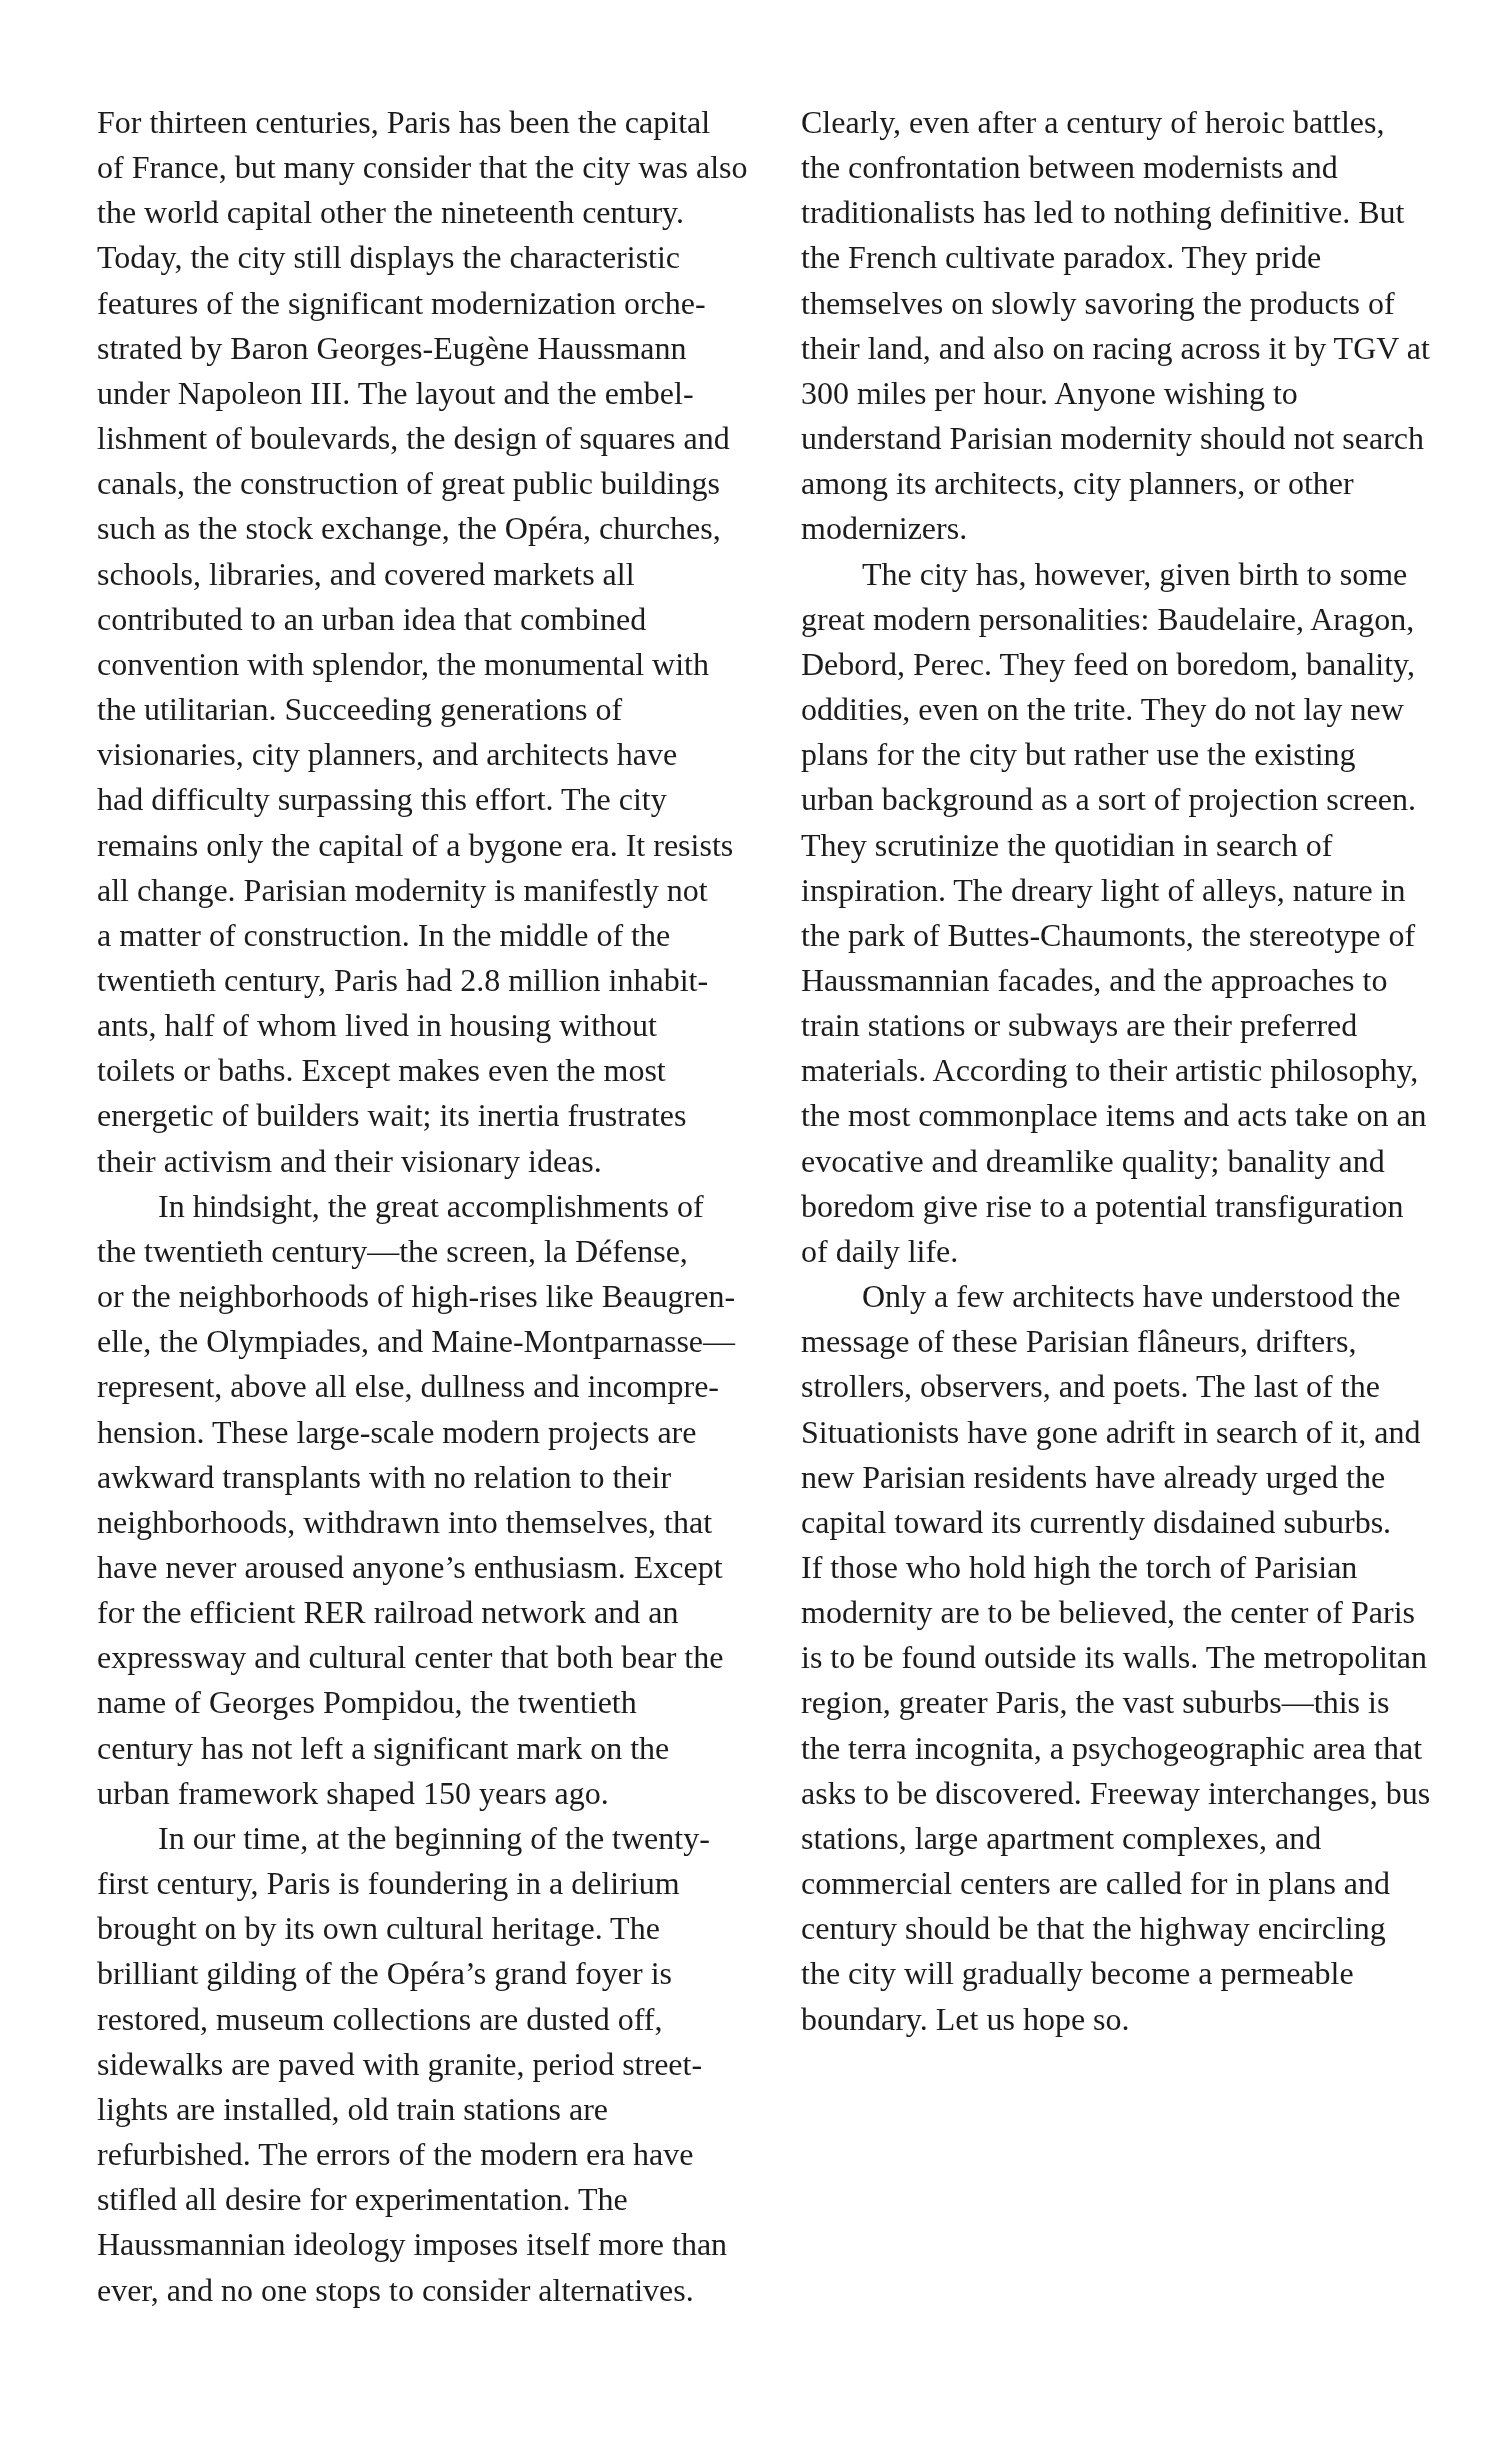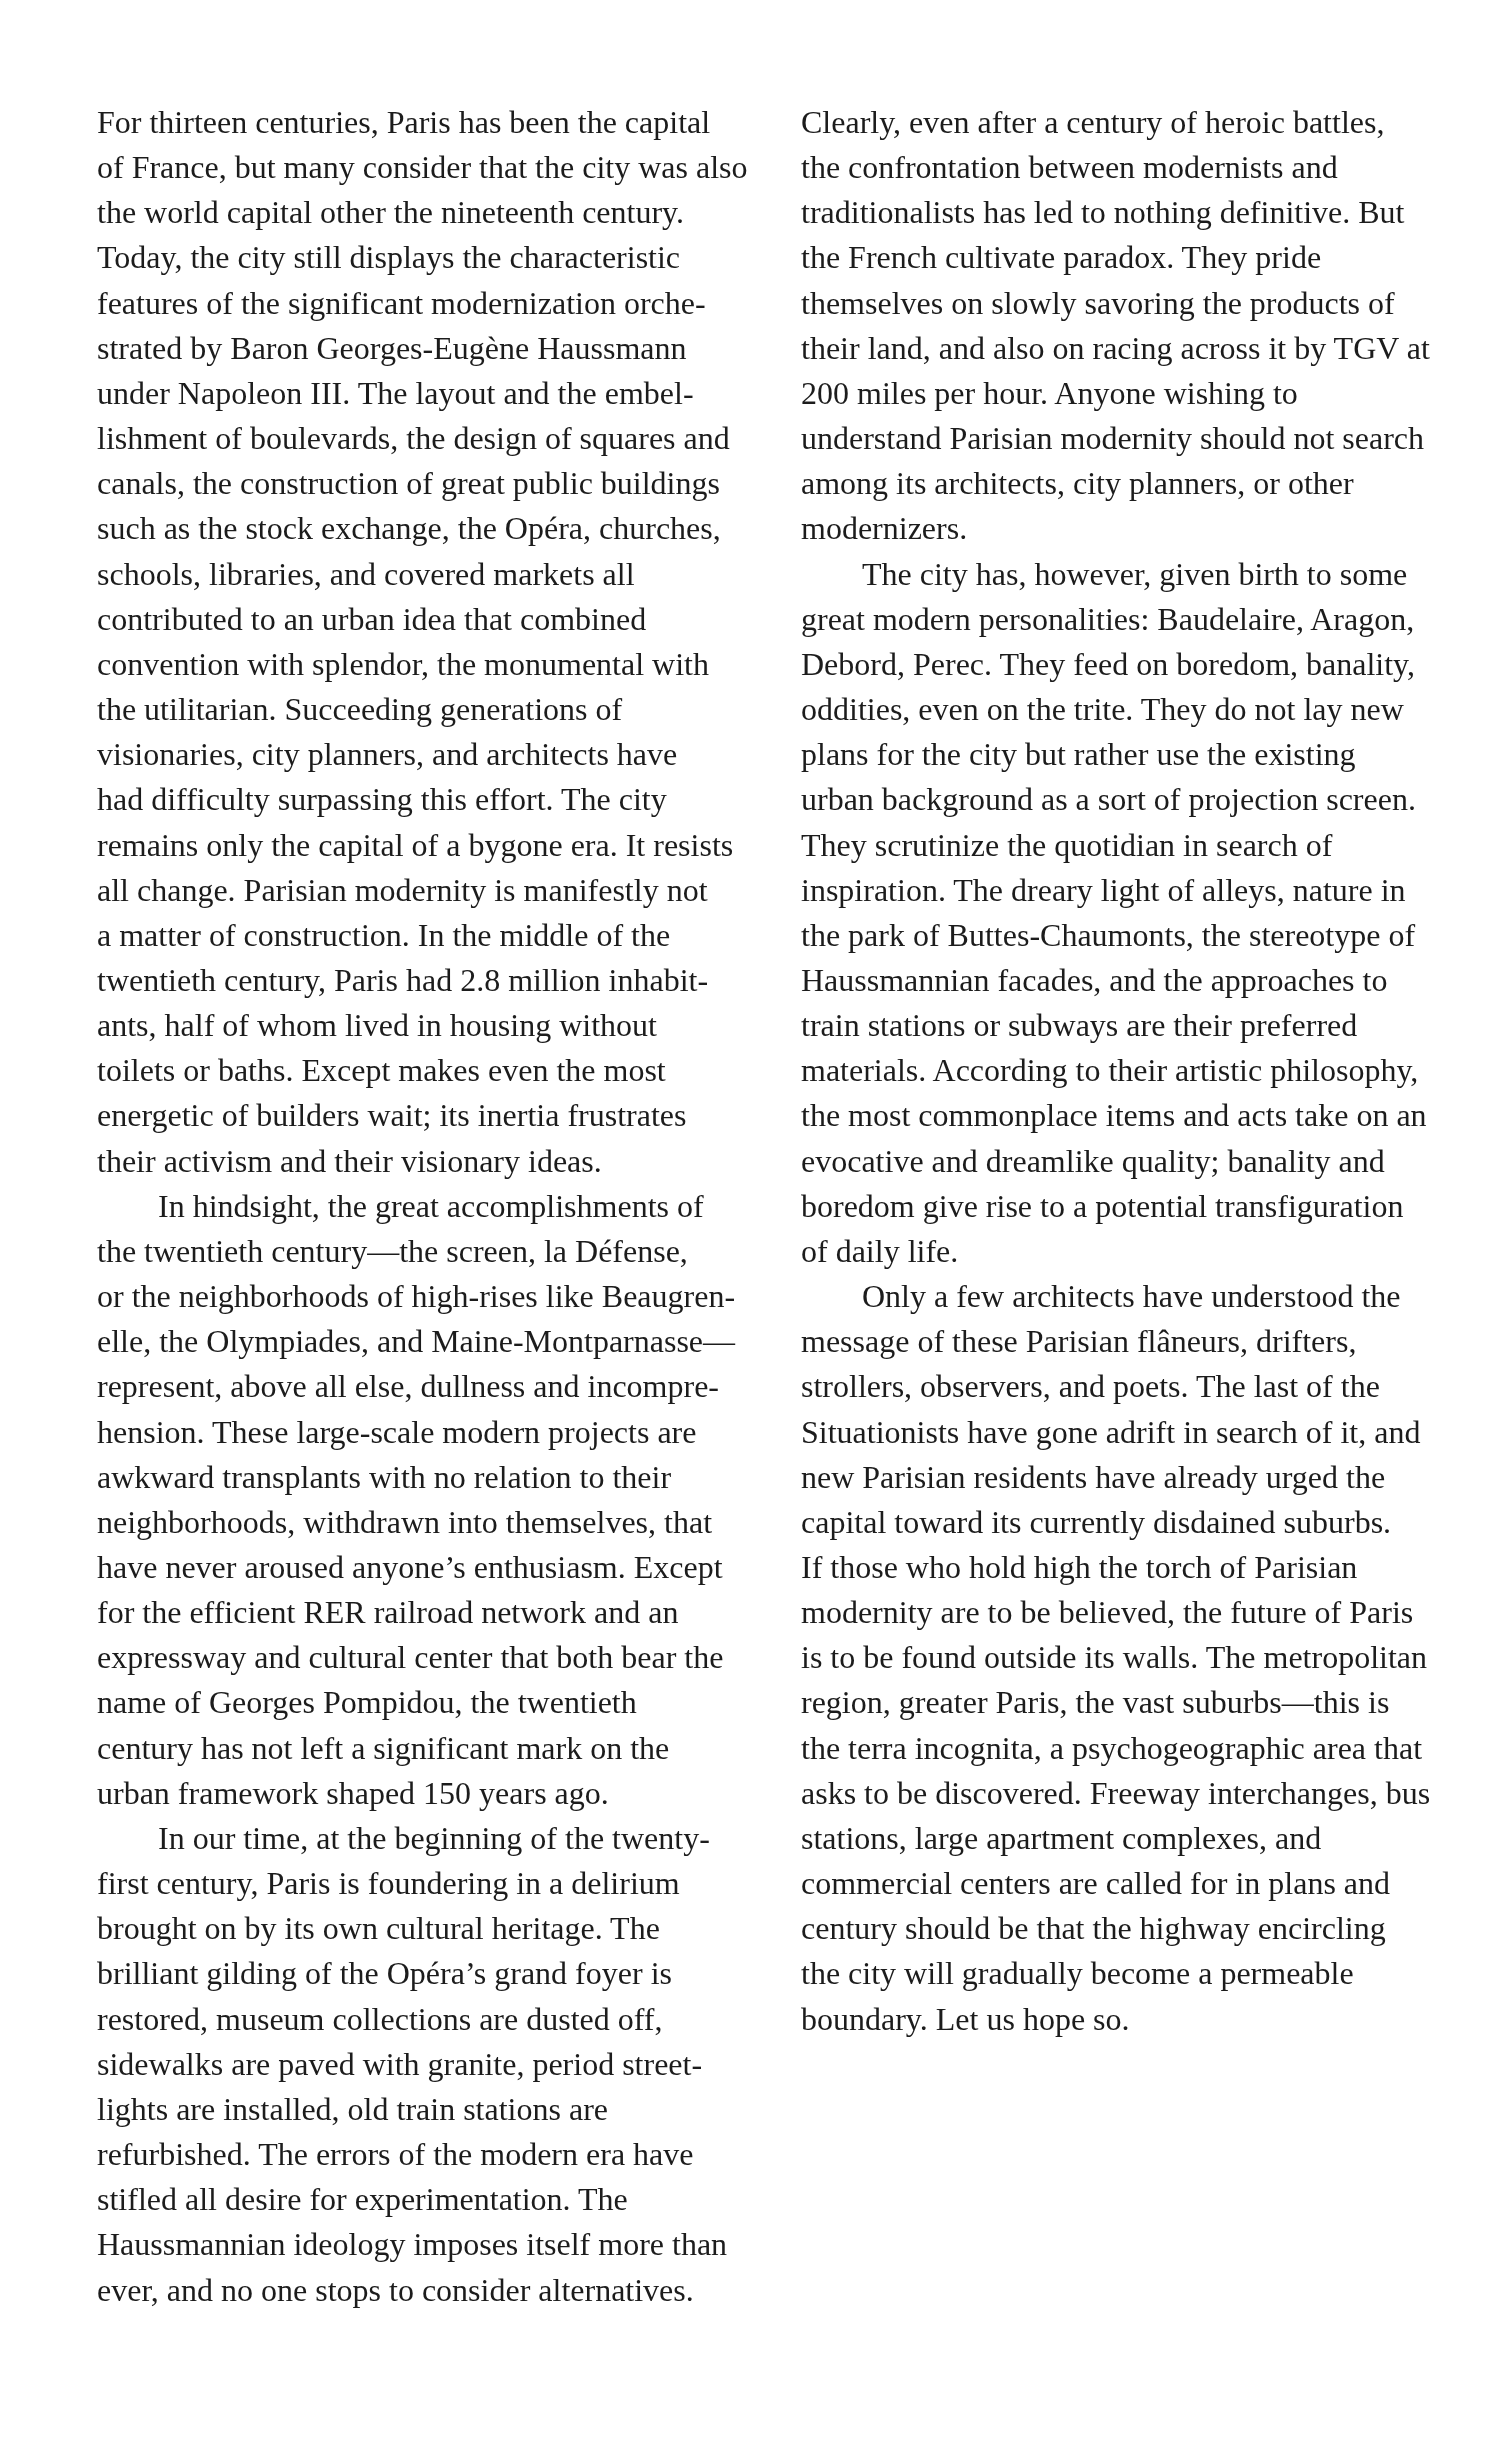--- a/index.html
+++ b/index.html
@@ -100,21 +100,21 @@
       </div>
     </div>
   <div class="column right">
       <div class="paragraph">
         <span class="line">Clearly, even after a century of heroic battles,</span>
         <span class="line">the confrontation between modernists and</span>
         <span class="line">traditionalists has led to nothing definitive. But</span>
         <span class="line">the French cultivate paradox. They pride</span>
         <span class="line">themselves on slowly savoring the products of</span>
         <span class="line">their land, and also on racing across it by TGV at</span>
-        <span class="line">200 miles per hour. Anyone wishing to</span>
+        <span class="line">300 miles per hour. Anyone wishing to</span>
         <span class="line">understand Parisian modernity should not search</span>
         <span class="line">among its architects, city planners, or other</span>
         <span class="line">modernizers.</span>
       </div>
       <div class="paragraph">
         <span class="line indent">The city has, however, given birth to some</span>
         <span class="line">great modern personalities: Baudelaire, Aragon,</span>
         <span class="line">Debord, Perec. They feed on boredom, banality,</span>
         <span class="line">oddities, even on the trite. They do not lay new</span>
         <span class="line">plans for the city but rather use the existing</span>
@@ -131,21 +131,21 @@
         <span class="line">of daily life.</span>
       </div>
       <div class="paragraph">
         <span class="line indent">Only a few architects have understood the</span>
         <span class="line">message of these Parisian flâneurs, drifters,</span>
         <span class="line">strollers, observers, and poets. The last of the</span>
         <span class="line">Situationists have gone adrift in search of it, and</span>
         <span class="line">new Parisian residents have already urged the</span>
         <span class="line">capital toward its currently disdained suburbs.</span>
         <span class="line">If those who hold high the torch of Parisian</span>
-        <span class="line">modernity are to be believed, the future of Paris</span>
+        <span class="line">modernity are to be believed, the center of Paris</span>
         <span class="line">is to be found outside its walls. The metropolitan</span>
         <span class="line">region, greater Paris, the vast suburbs—this is</span>
         <span class="line">the terra incognita, a psychogeographic area that</span>
         <span class="line">asks to be discovered. Freeway interchanges, bus</span>
         <span class="line">stations, large apartment complexes, and</span>
         <span class="line">commercial centers are called for in plans and</span>
         <span class="line">century should be that the highway encircling</span>
         <span class="line">the city will gradually become a permeable</span>
         <span class="line">boundary. Let us hope so.</span>
       </div>

